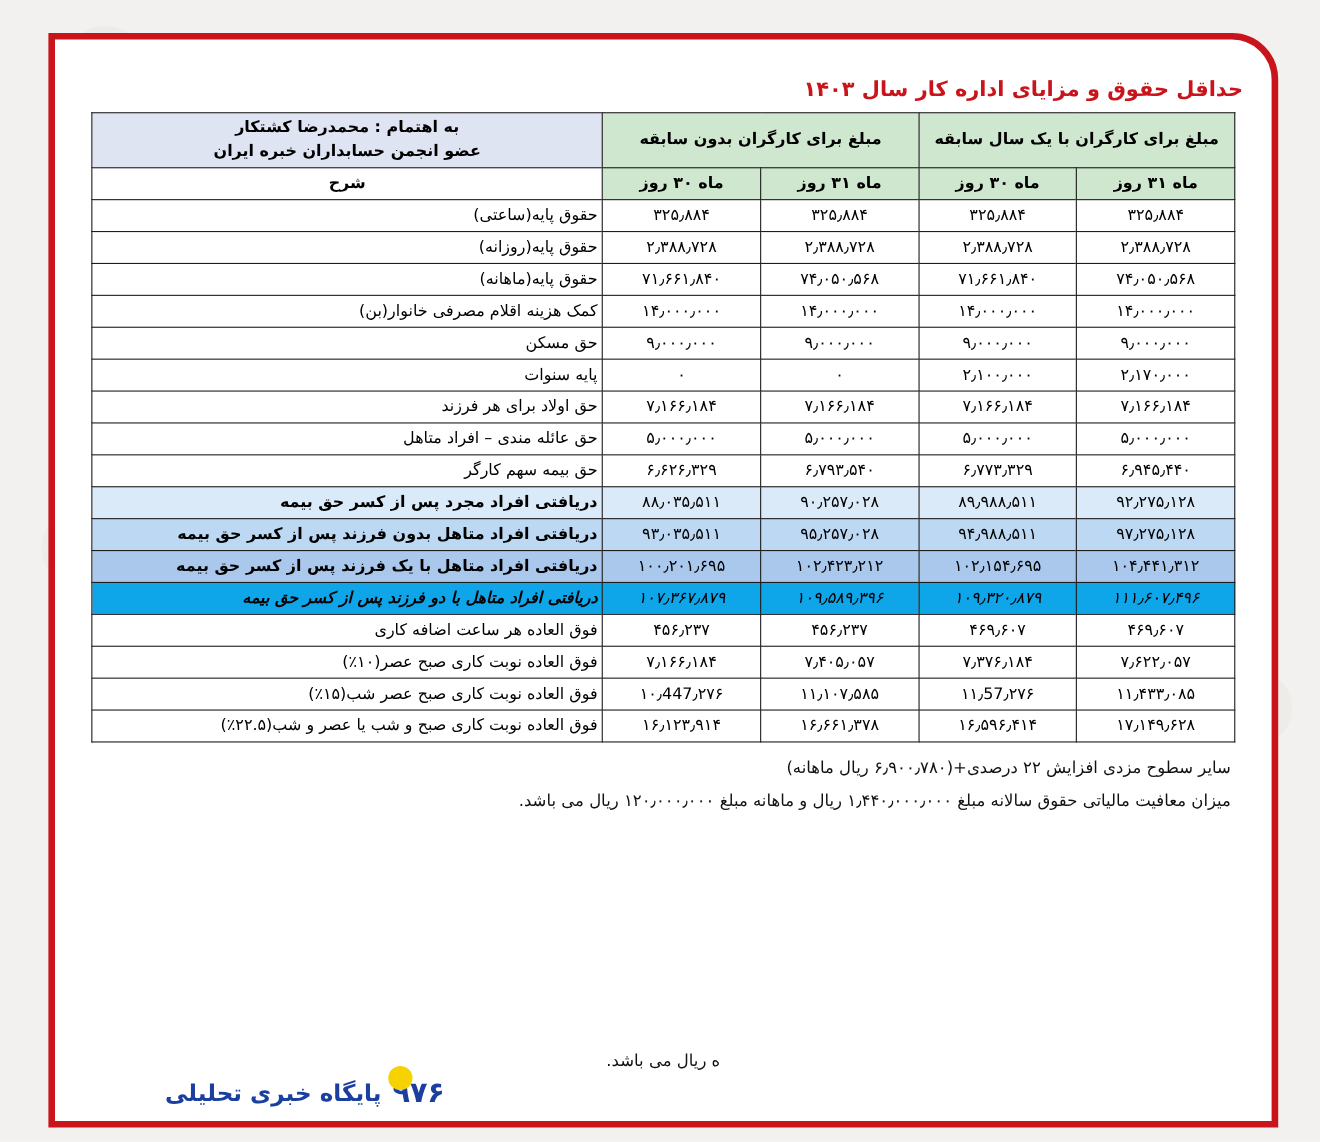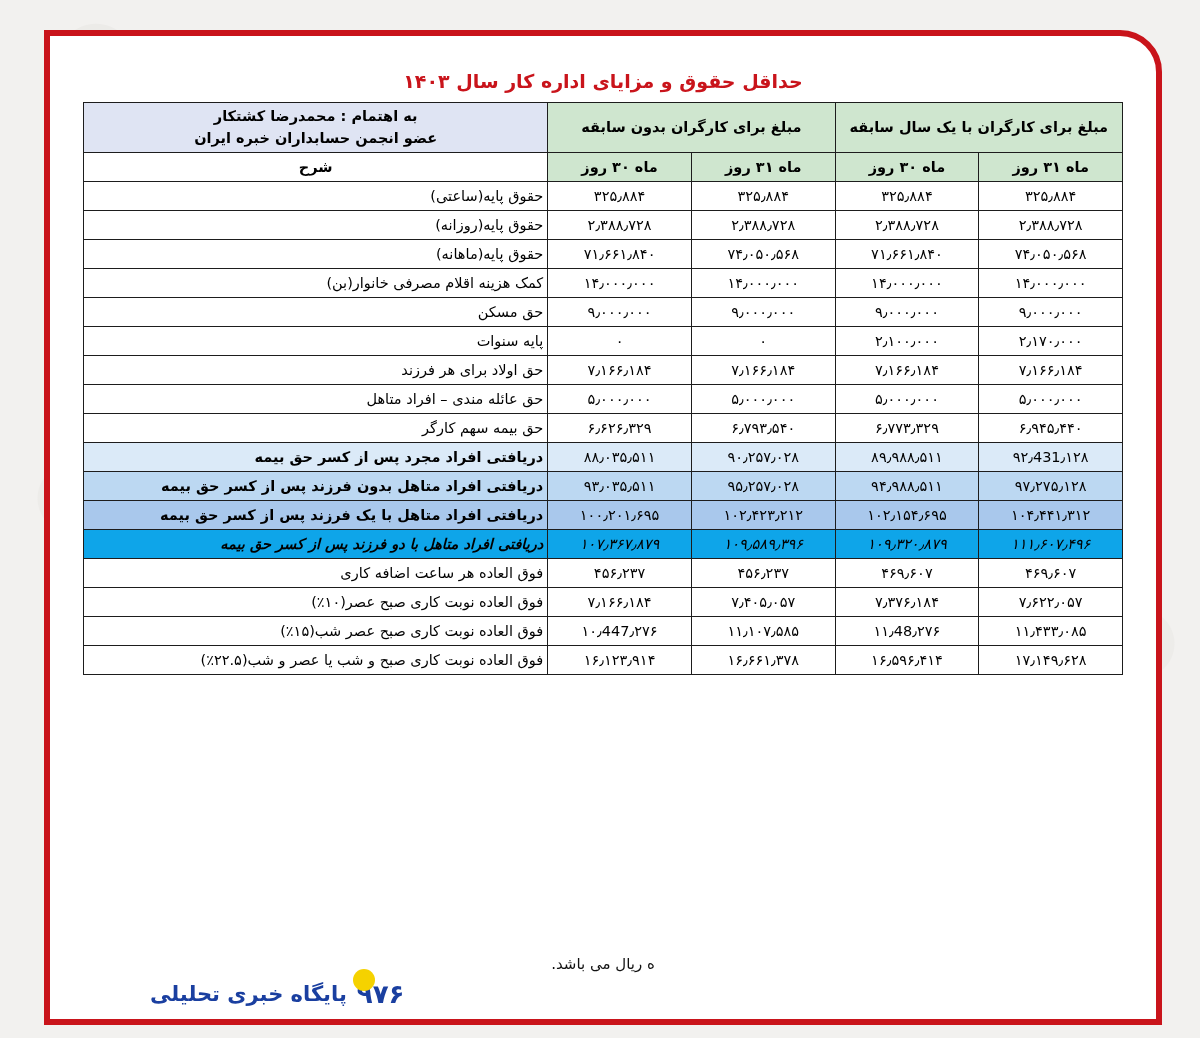--- a/index.html
+++ b/index.html
@@ -31,21 +31,21 @@
     border-radius:0 42px 0 0;
     box-sizing:border-box;
     overflow:hidden;
   }
   .inner{
     position:absolute;inset:0;
     padding:18px 26px 0 26px;
     box-sizing:border-box;
   }
   .title{
-    text-align:center;
+    text-align:right;
     color:#c9141b;
     font-weight:bold;
     font-size:19px;
     letter-spacing:0;
     margin:16px 0 10px 0;
   }
   table.main{
     border-collapse:collapse;
     width:1040px;
     margin:0 auto;
@@ -242,21 +242,21 @@
             <td class="desc">حق  عائله مندی – افراد متاهل</td>
           </tr>
           <tr>
             <td class="num">۶٫۹۴۵٫۴۴۰</td>
             <td class="num">۶٫۷۷۳٫۳۲۹</td>
             <td class="num">۶٫۷۹۳٫۵۴۰</td>
             <td class="num">۶٫۶۲۶٫۳۲۹</td>
             <td class="desc">حق بیمه سهم کارگر</td>
           </tr>
           <tr class="hl1">
-            <td class="num">۹۲٫431٫۱۲۸</td>
+            <td class="num">۹۲٫۲۷۵٫۱۲۸</td>
             <td class="num">۸۹٫۹۸۸٫۵۱۱</td>
             <td class="num">۹۰٫۲۵۷٫۰۲۸</td>
             <td class="num">۸۸٫۰۳۵٫۵۱۱</td>
             <td class="desc">دریافتی افراد مجرد پس از کسر حق بیمه</td>
           </tr>
           <tr class="hl2">
             <td class="num">۹۷٫۲۷۵٫۱۲۸</td>
             <td class="num">۹۴٫۹۸۸٫۵۱۱</td>
             <td class="num">۹۵٫۲۵۷٫۰۲۸</td>
             <td class="num">۹۳٫۰۳۵٫۵۱۱</td>
@@ -285,35 +285,39 @@
           </tr>
           <tr>
             <td class="num">۷٫۶۲۲٫۰۵۷</td>
             <td class="num">۷٫۳۷۶٫۱۸۴</td>
             <td class="num">۷٫۴۰۵٫۰۵۷</td>
             <td class="num">۷٫۱۶۶٫۱۸۴</td>
             <td class="desc">فوق العاده نوبت کاری صبح عصر(۱۰٪)</td>
           </tr>
           <tr>
             <td class="num">۱۱٫۴۳۳٫۰۸۵</td>
-            <td class="num">۱۱٫48٫۲۷۶</td>
+            <td class="num">۱۱٫57٫۲۷۶</td>
             <td class="num">۱۱٫۱۰۷٫۵۸۵</td>
             <td class="num">۱۰٫447٫۲۷۶</td>
             <td class="desc">فوق العاده نوبت کاری صبح عصر شب(۱۵٪)</td>
           </tr>
           <tr>
             <td class="num">۱۷٫۱۴۹٫۶۲۸</td>
             <td class="num">۱۶٫۵۹۶٫۴۱۴</td>
             <td class="num">۱۶٫۶۶۱٫۳۷۸</td>
             <td class="num">۱۶٫۱۲۳٫۹۱۴</td>
             <td class="desc">فوق العاده نوبت کاری صبح و شب یا عصر و شب(۲۲.۵٪)</td>
           </tr>
         </tbody>
     </table>
 
+    <div class="notes">
+      <div>سایر سطوح مزدی افزایش ۲۲ درصدی+(۶٫۹۰۰٫۷۸۰ ریال ماهانه)</div>
+      <div>میزان معافیت مالیاتی حقوق سالانه مبلغ ۱٫۴۴۰٫۰۰۰٫۰۰۰ ریال و ماهانه مبلغ ۱۲۰٫۰۰۰٫۰۰۰ ریال می باشد.</div>
+    </div>
 
     <div class="last-note">ه ریال می باشد.</div>
 
     <div class="footer">
       <div class="brand">
         <span class="brand-logo">
           <span class="brand-dot"></span>
           <span>۹۷۶</span>
         </span>
         <span class="brand-text">پایگاه خبری تحلیلی</span>

